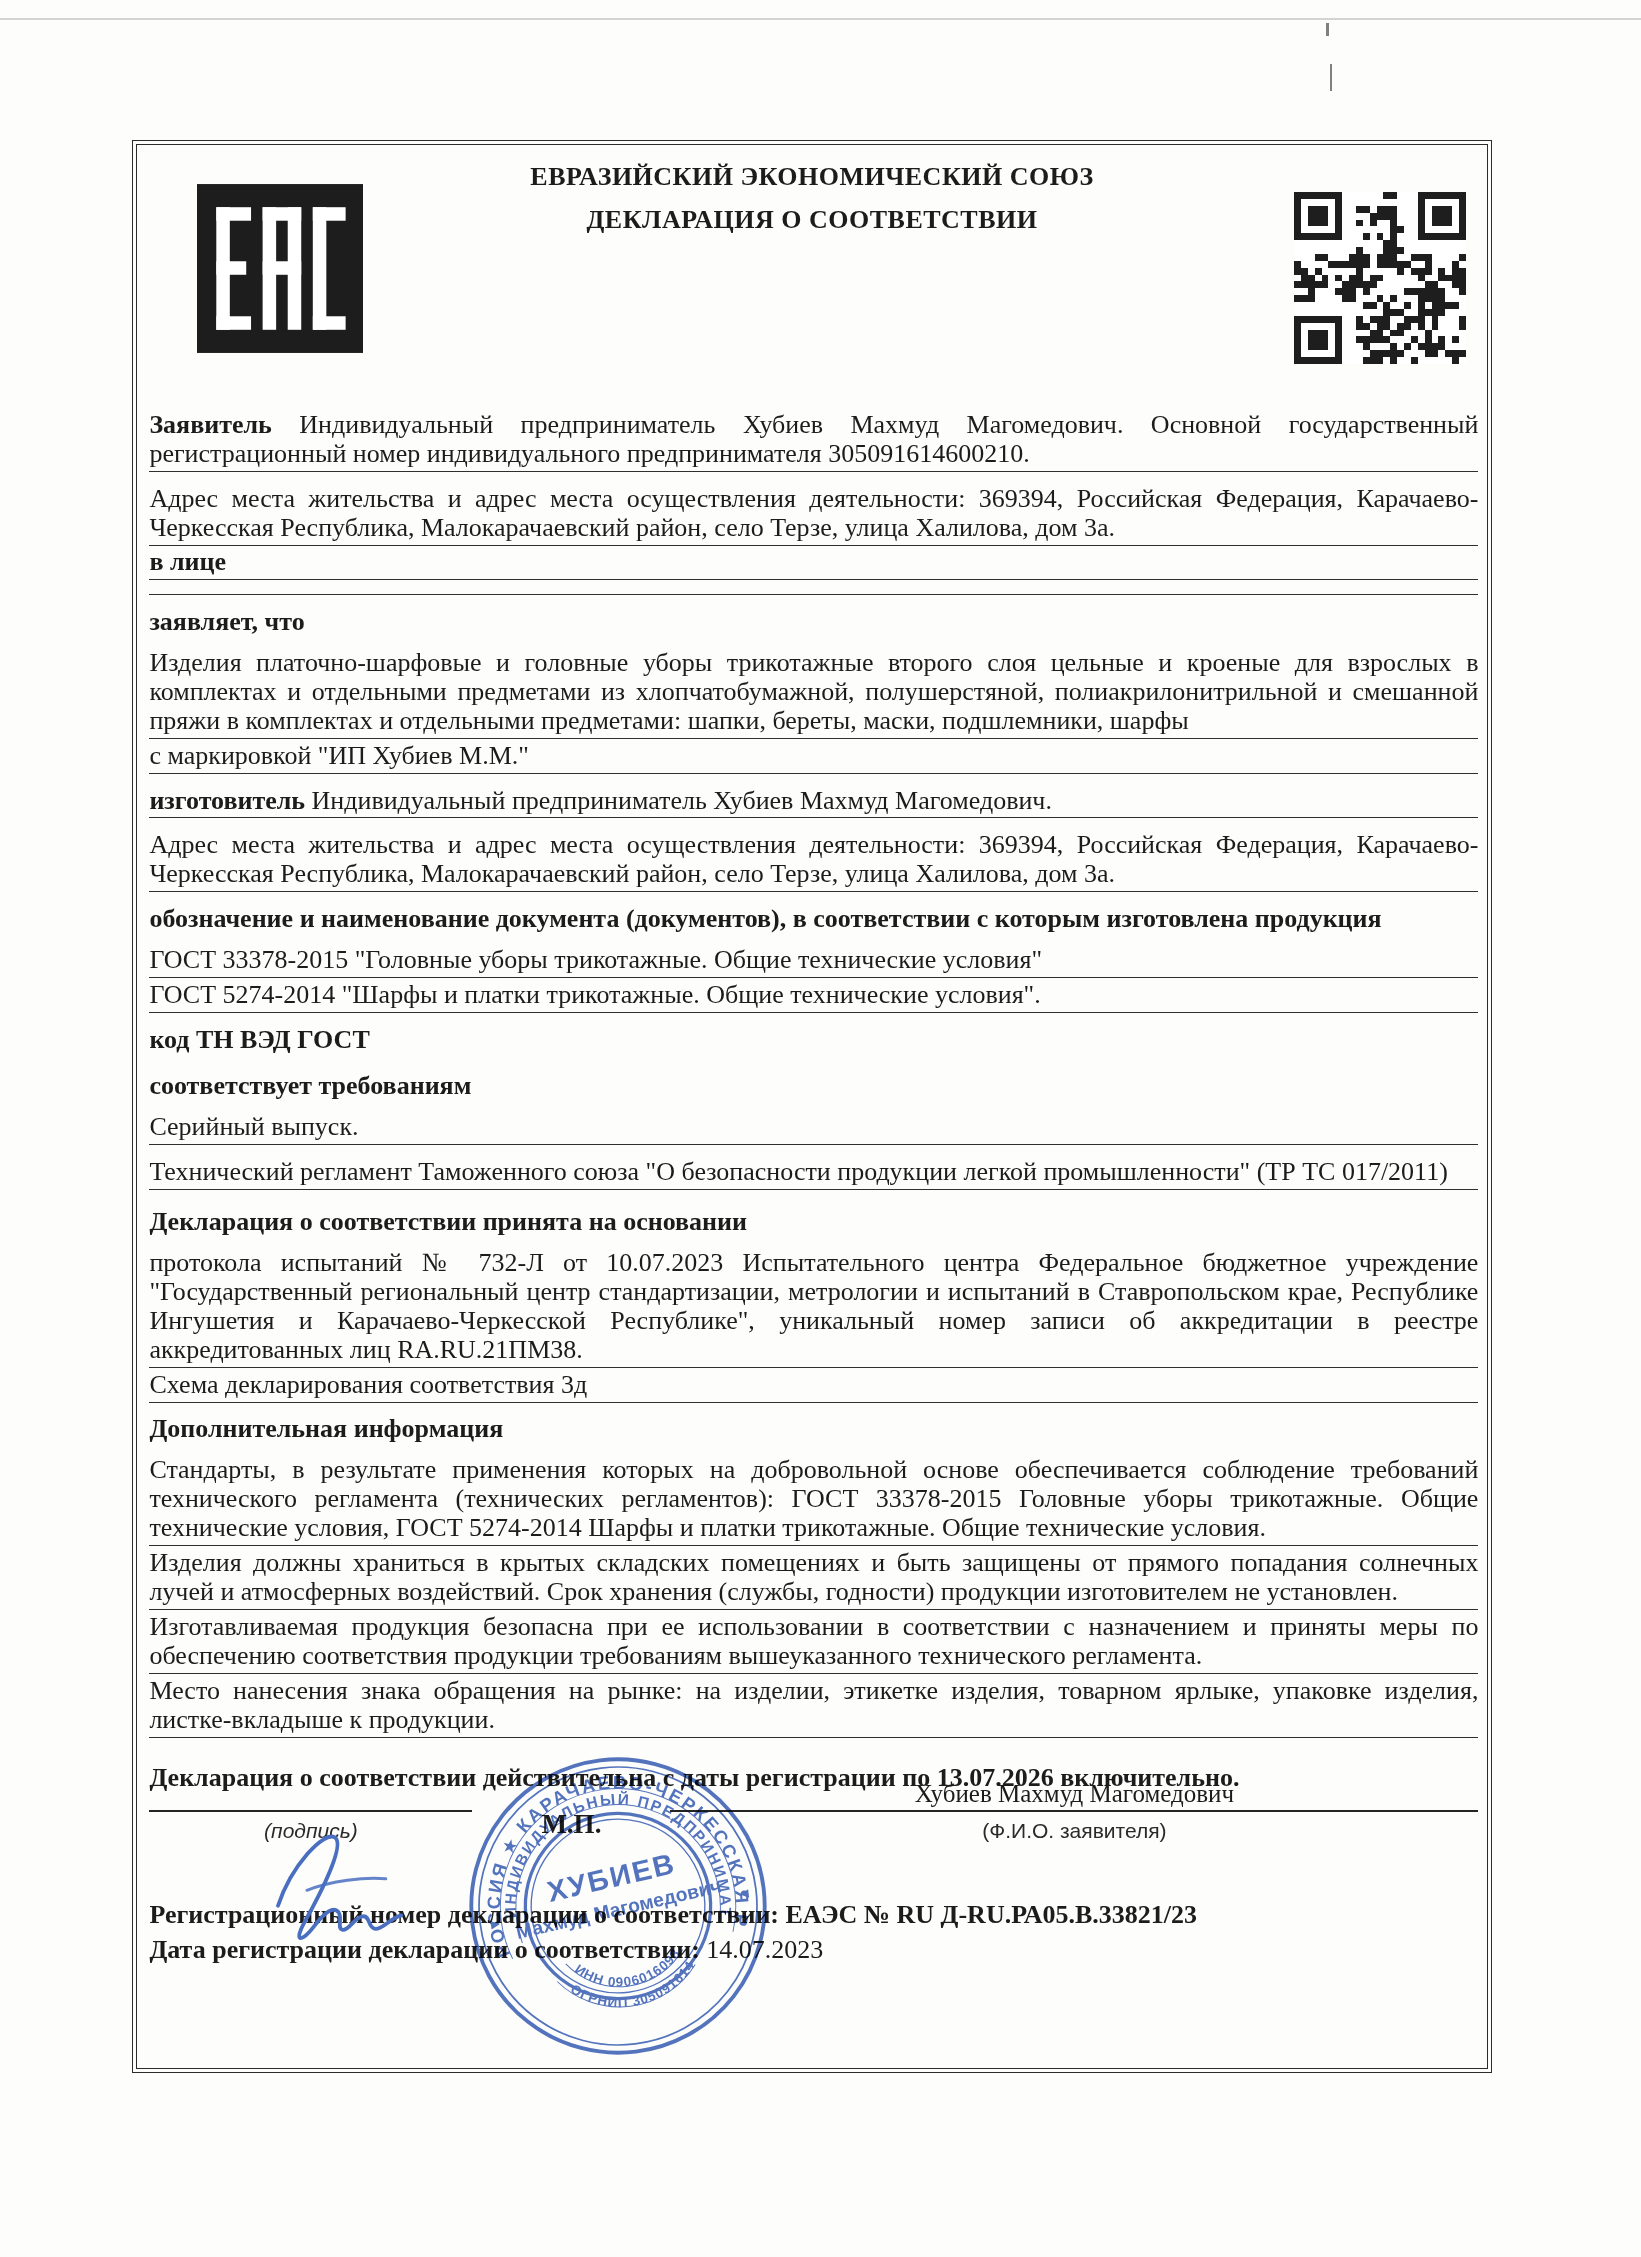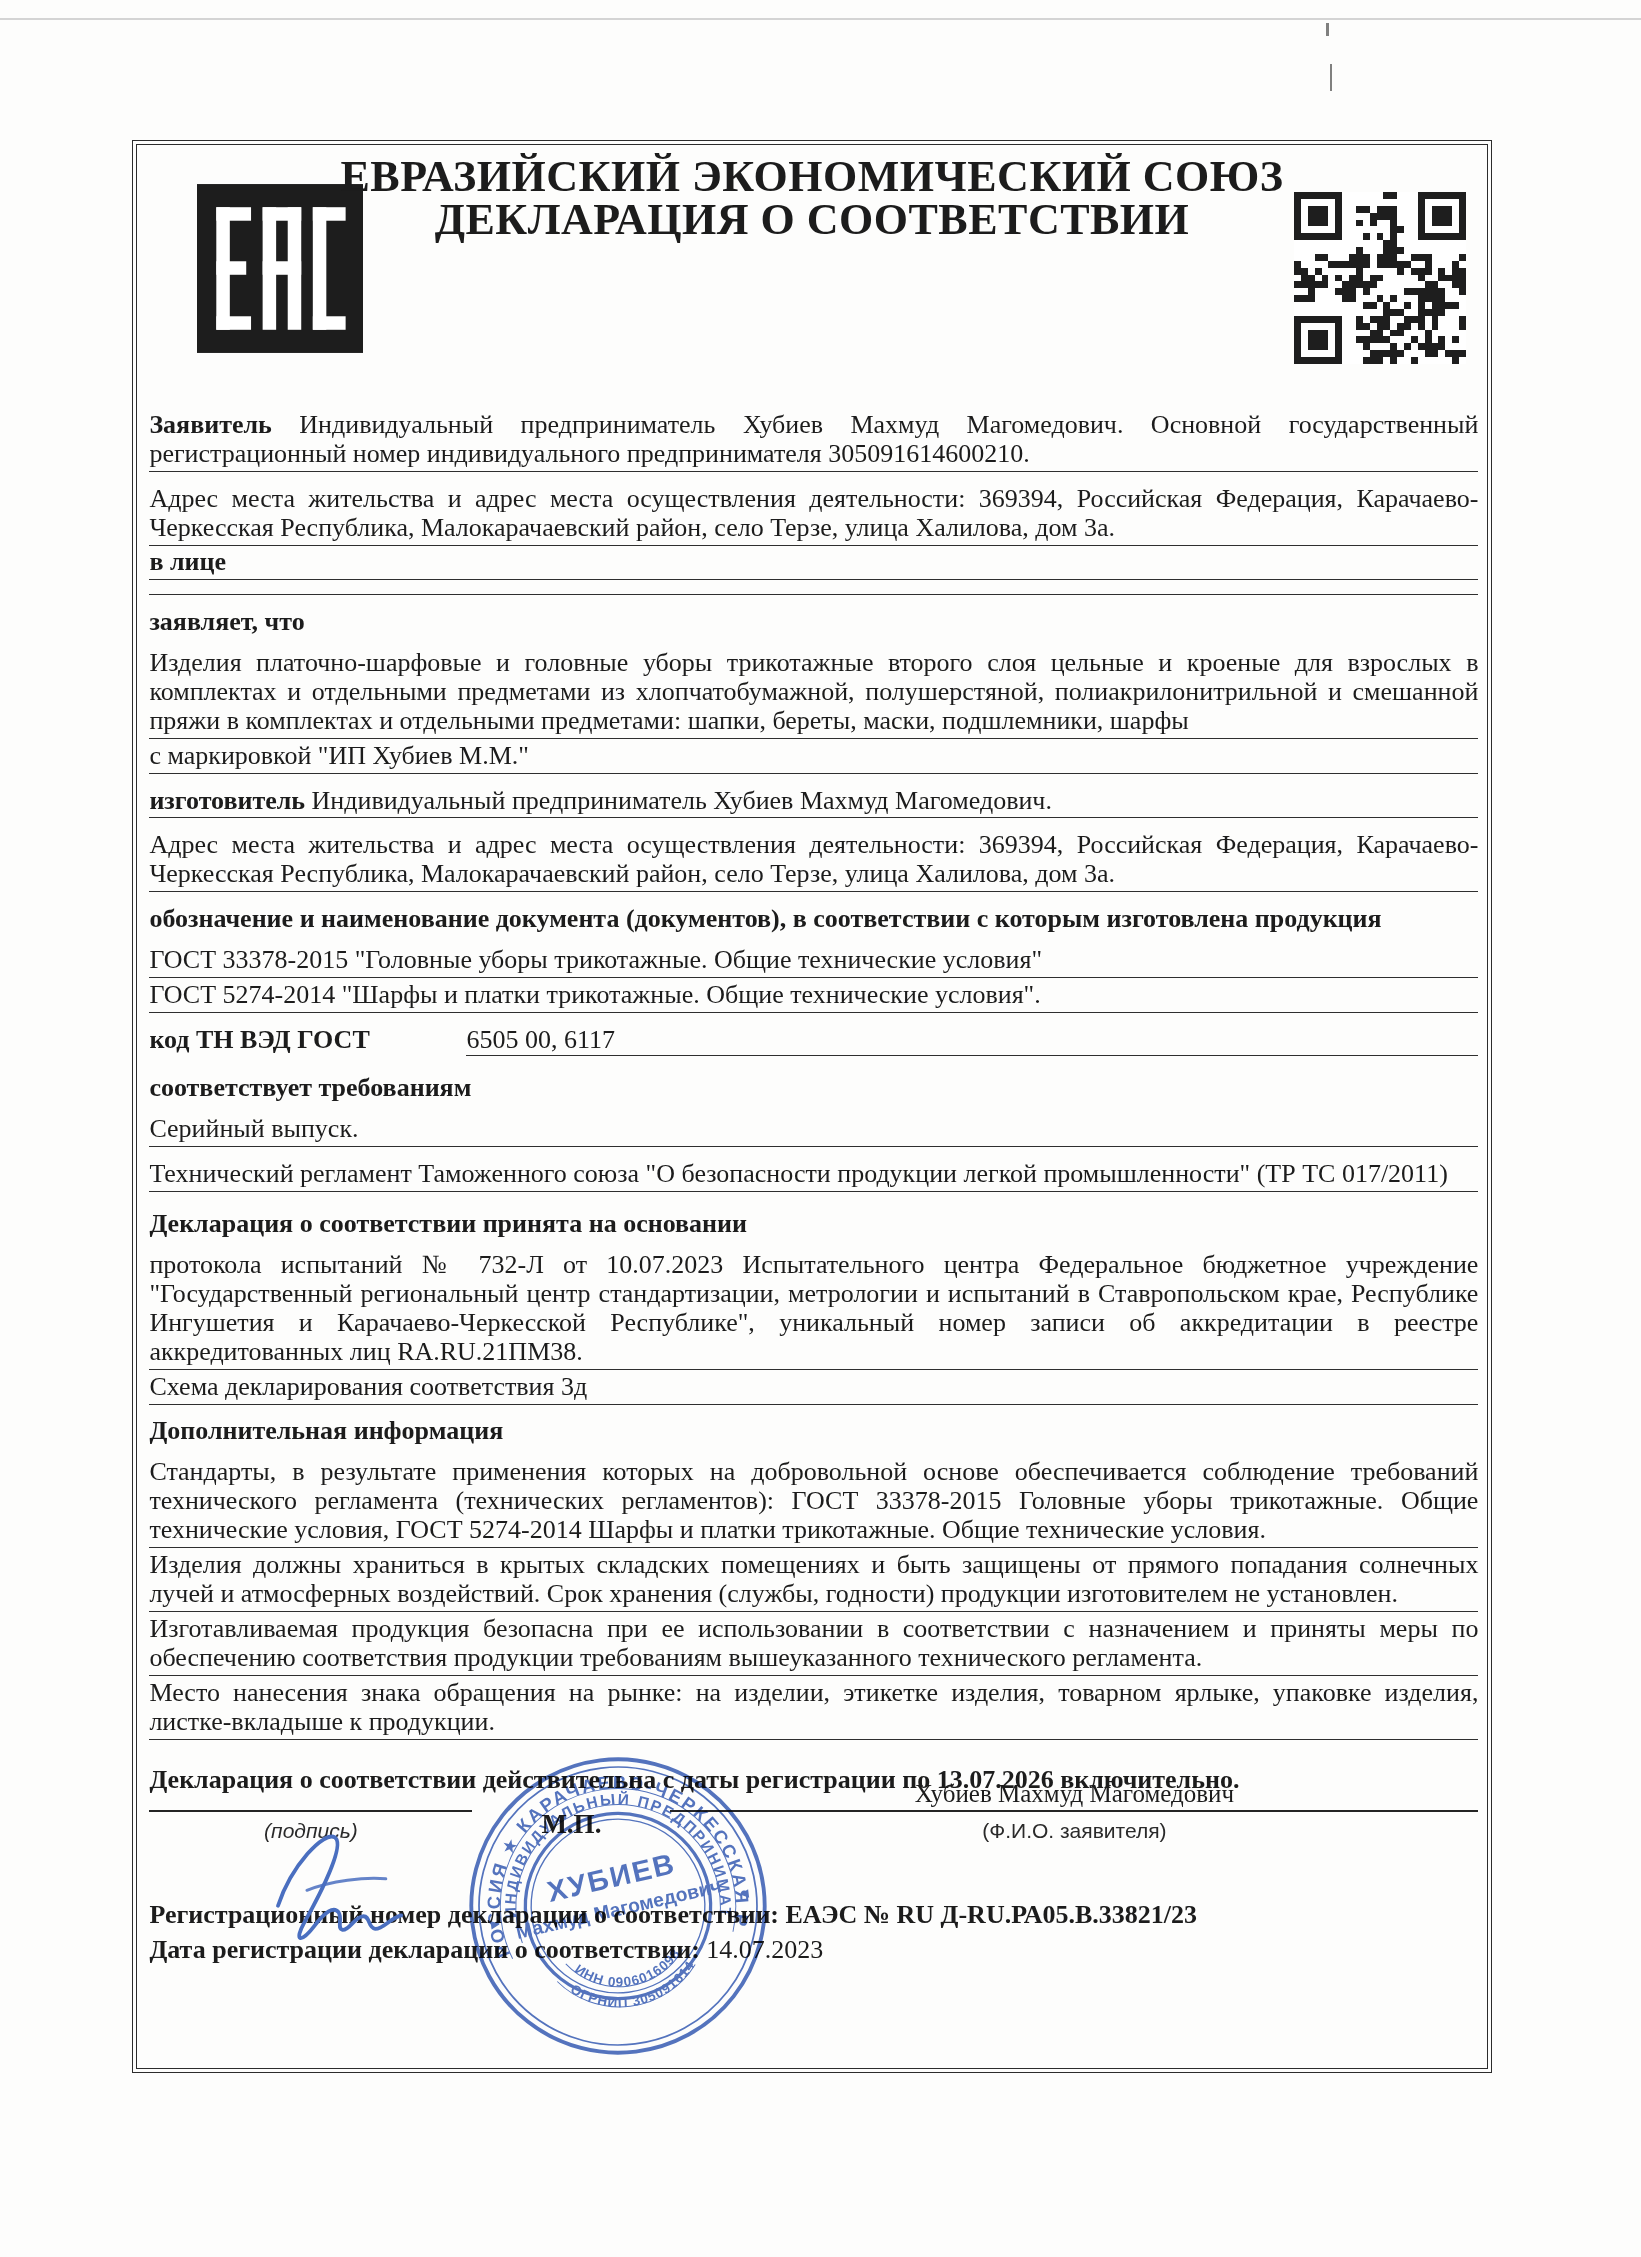--- a/index.html
+++ b/index.html
@@ -8,21 +8,21 @@
   
   .scan-topline{position:absolute;left:0;top:18.3px;width:100%;height:1.9px;background:#b9b9b9;opacity:.6}
   .scan-tick1{position:absolute;left:1326px;top:23px;width:2.9px;height:12.6px;background:#4a4a4a;opacity:.7}
   .scan-tick2{position:absolute;left:1330px;top:64px;width:1.9px;height:27px;background:#4a4a4a;opacity:.7}
   
   .frame{position:absolute;left:132px;top:140px;width:1358px;height:1931px;border:1.9px solid #2c2c2c;}
   .frame::before{content:"";position:absolute;inset:2.9px;border:1.9px solid #2c2c2c;pointer-events:none;}
   
   .eac-logo{position:absolute;left:64px;top:43px;width:166px;height:169px;}
   .titles{position:absolute;left:106px;right:106px;top:13.5px;text-align:center;font-weight:bold;
-          font-size:44px;line-height:43px;letter-spacing:0.5px;}
+          font-size:26px;line-height:43px;letter-spacing:0.5px;}
   .qr{position:absolute;right:25px;top:51px;width:172px;height:172px;}
   .qr svg{width:100%;height:100%;shape-rendering:crispEdges;}
   
   .content{position:absolute;left:16.4px;right:12.6px;top:263px;font-size:26px;line-height:29px;}
   .row{margin-top:5.8px;}
   .row .b{font-weight:bold;}
   .row.u{border-bottom:1.9px solid #2f2f2f;padding-bottom:2.9px;}
   .row.j{text-align:justify;text-align-last:left;}
   .row.tab{display:flex;}
   .row.tab .b{flex:0 0 317px;}
@@ -292,21 +292,20 @@
         <div class="row m2"><span class="b">заявляет, что</span></div>
         <div class="row u j m2"><span class="t">Изделия платочно-шарфовые и головные уборы трикотажные второго слоя цельные и кроеные для взрослых в комплектах и отдельными предметами из хлопчатобумажной, полушерстяной, полиакрилонитрильной и смешанной пряжи в комплектах и отдельными предметами: шапки, береты, маски, подшлемники, шарфы</span></div>
         <div class="row u m0"><span class="t">с маркировкой "ИП Хубиев М.М."</span></div>
         <div class="row u m2"><span class="b">изготовитель</span> <span class="t">Индивидуальный предприниматель Хубиев Махмуд Магомедович.</span></div>
         <div class="row u j m2"><span class="t">Адрес места жительства и адрес места осуществления деятельности: 369394, Российская Федерация, Карачаево-Черкесская Республика, Малокарачаевский район, село Терзе, улица Халилова, дом 3а.</span></div>
         <div class="row m3"><span class="b">обозначение и наименование документа (документов), в соответствии с которым изготовлена продукция</span></div>
         <div class="row u m2"><span class="t">ГОСТ 33378-2015 "Головные уборы трикотажные. Общие технические условия"</span></div>
         <div class="row u m0"><span class="t">ГОСТ 5274-2014 "Шарфы и платки трикотажные. Общие технические условия".</span></div>
         <div class="row tab m2">
           <span class="b">код ТН ВЭД ГОСТ</span>
-          <span class="t">6505 00, 6117</span>
         </div>
         <div class="row m4"><span class="b">соответствует требованиям</span></div>
         <div class="row u m2"><span class="t">Серийный выпуск.</span></div>
         <div class="row u m2"><span class="t">Технический регламент Таможенного союза "О безопасности продукции легкой промышленности" (ТР ТС 017/2011)</span></div>
         <div class="row m4"><span class="b">Декларация о соответствии принята на основании</span></div>
         <div class="row u j m2"><span class="t">протокола испытаний № 732-Л от 10.07.2023 Испытательного центра Федеральное бюджетное учреждение "Государственный региональный центр стандартизации, метрологии и испытаний в Ставропольском крае, Республике Ингушетия и Карачаево-Черкесской Республике", уникальный номер записи об аккредитации в реестре аккредитованных лиц RA.RU.21ПМ38.</span></div>
         <div class="row u m0"><span class="t">Схема декларирования соответствия 3д</span></div>
         <div class="row m3"><span class="b">Дополнительная информация</span></div>
         <div class="row u j m2"><span class="t">Стандарты, в результате применения которых на добровольной основе обеспечивается соблюдение требований технического регламента (технических регламентов): ГОСТ 33378-2015 Головные уборы трикотажные. Общие технические условия, ГОСТ 5274-2014 Шарфы и платки трикотажные. Общие технические условия.</span></div>
         <div class="row u j m0"><span class="t">Изделия должны храниться в крытых складских помещениях и быть защищены от прямого попадания солнечных лучей и атмосферных воздействий. Срок хранения (службы, годности) продукции изготовителем не установлен.</span></div>

